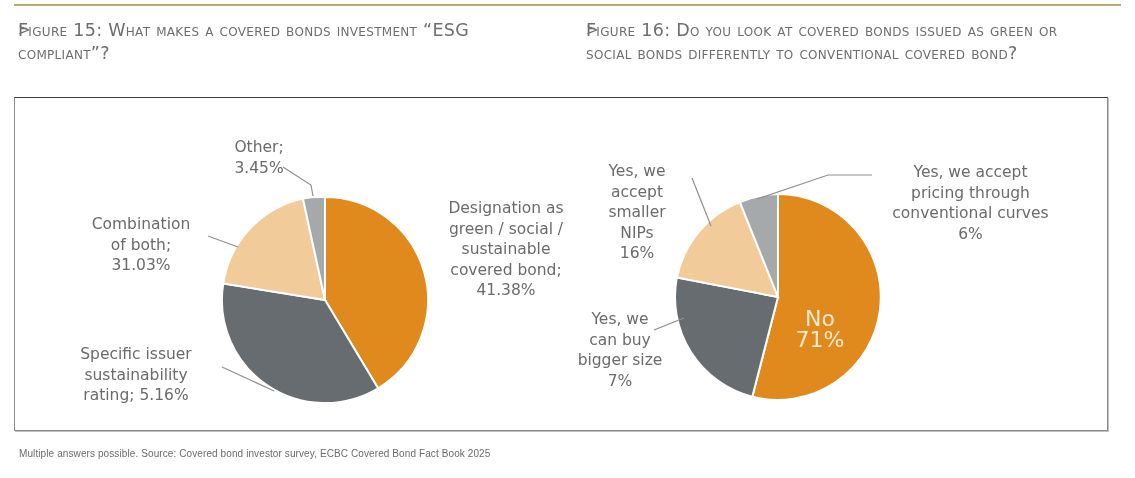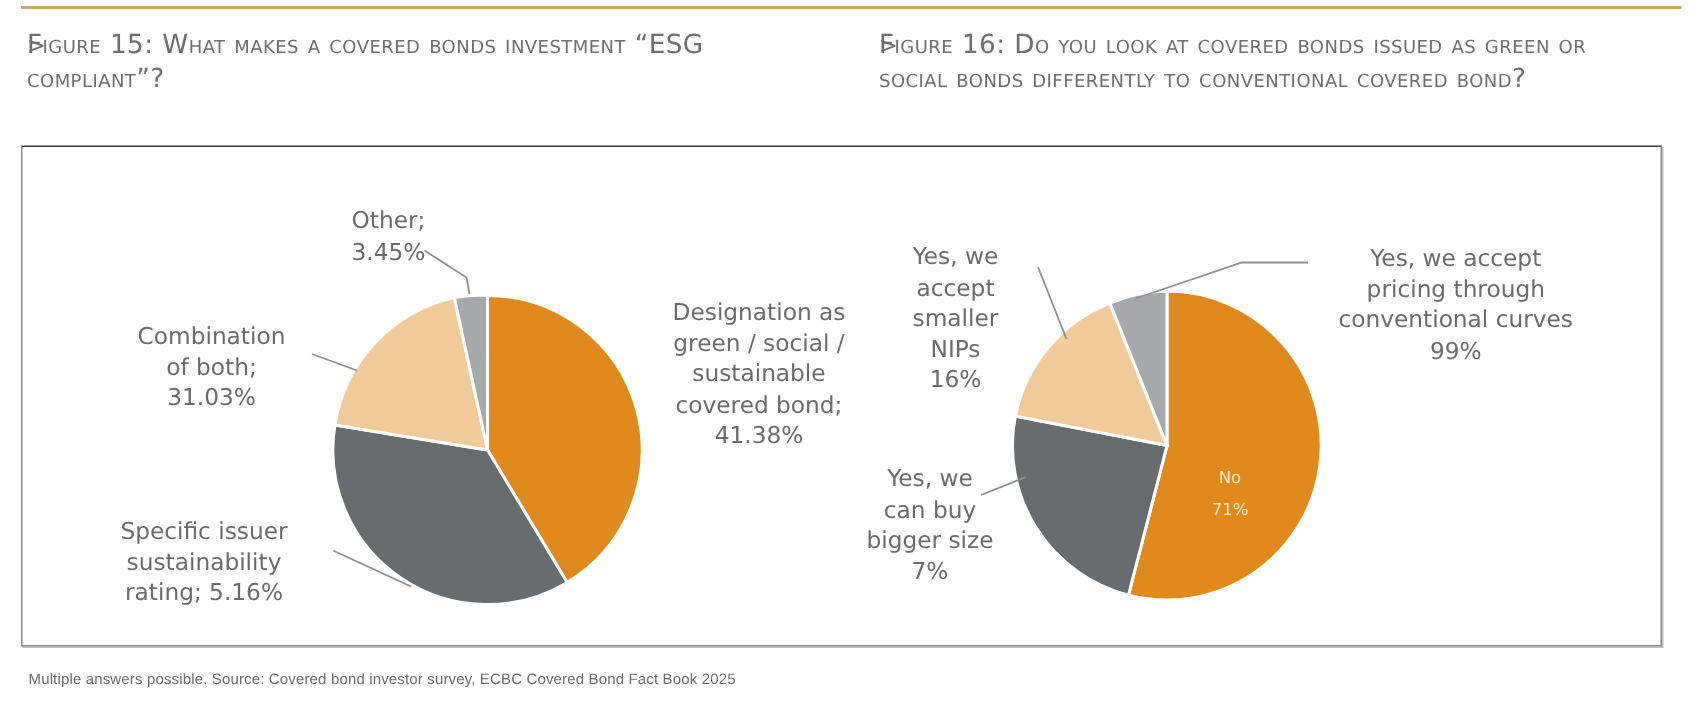--- a/index.html
+++ b/index.html
@@ -65,21 +65,21 @@
     color: #6b6b6b;
     font-size: 15.5px;
     line-height: 20.5px;
     white-space: pre-line;
   }
   .dlabel.c  { text-align: center; }
 
   .inner-label {
     position: absolute;
     color: #fbe9cf;
-    font-size: 11px;
+    font-size: 22px;
     line-height: 21px;
     text-align: center;
     white-space: pre-line;
   }
 
   
   #lbl-other        { left: 200px; top: 137px; width: 118px; }
   #lbl-combination  { left: 66px;  top: 214px; width: 150px; }
   #lbl-specific     { left: 50px;  top: 344px; width: 172px; }
   #lbl-designation  { left: 426px; top: 198px; width: 160px; }
@@ -163,17 +163,17 @@
 smaller
 NIPs
 16%</div>
 <div class="dlabel c" id="lbl-bigger">Yes, we
 can buy
 bigger size
 7%</div>
 <div class="dlabel c" id="lbl-pricing">Yes, we accept
 pricing through
 conventional curves
-99%</div>
+6%</div>
 <div class="inner-label" id="lbl-no">No
 71%</div>
 
 <div id="footnote">Multiple answers possible. Source: Covered bond investor survey, ECBC Covered Bond Fact Book 2025</div>
 
 </body></html>

